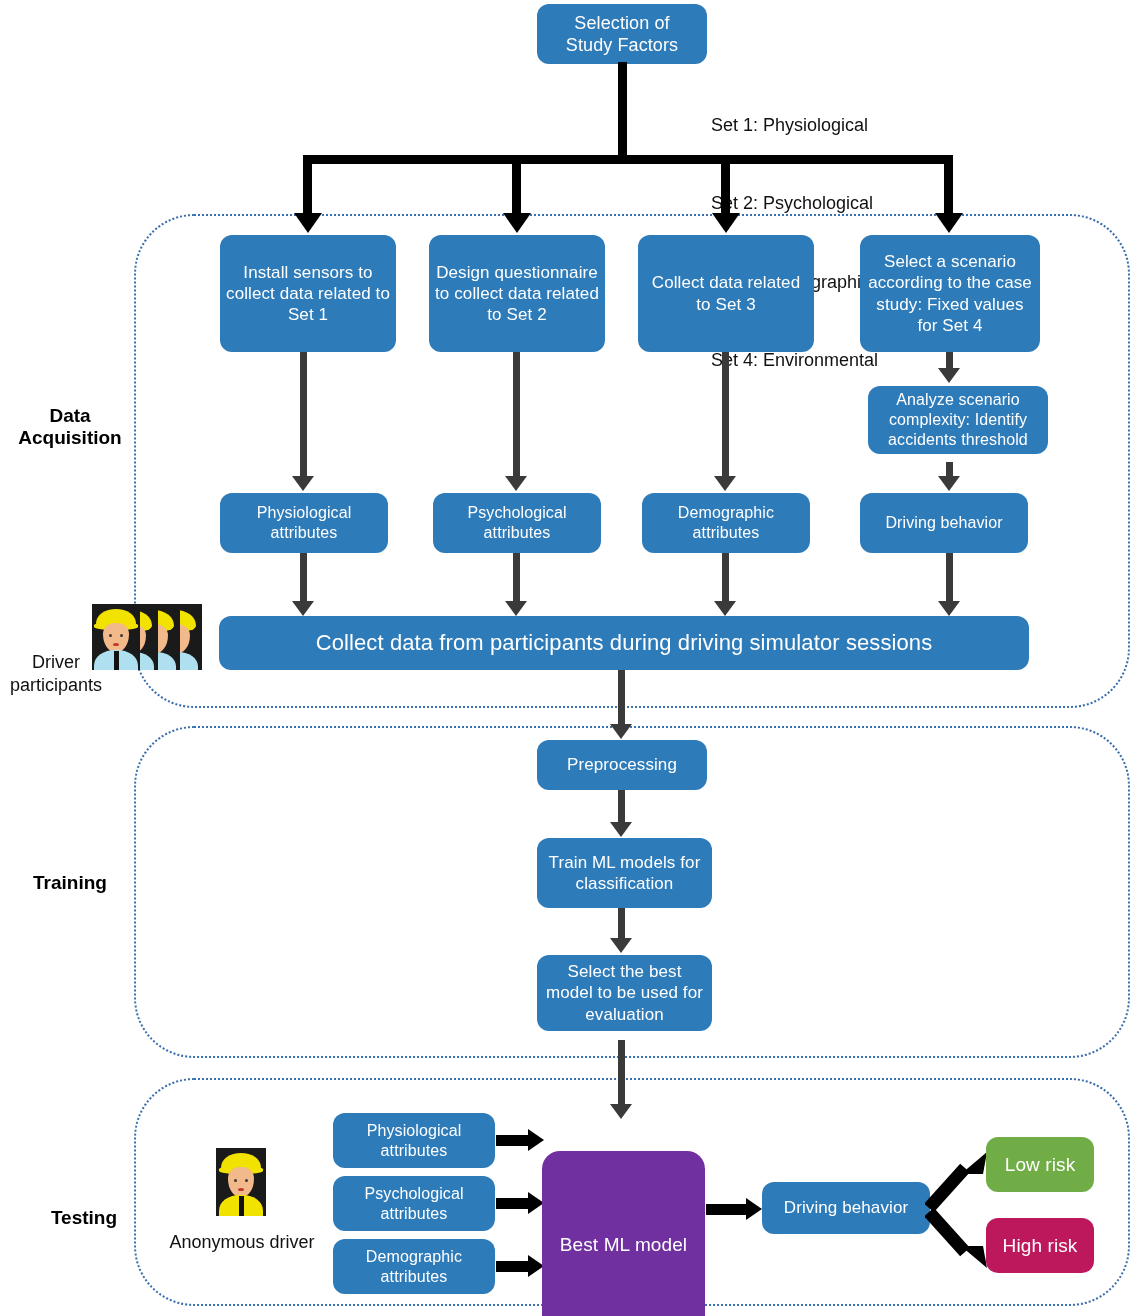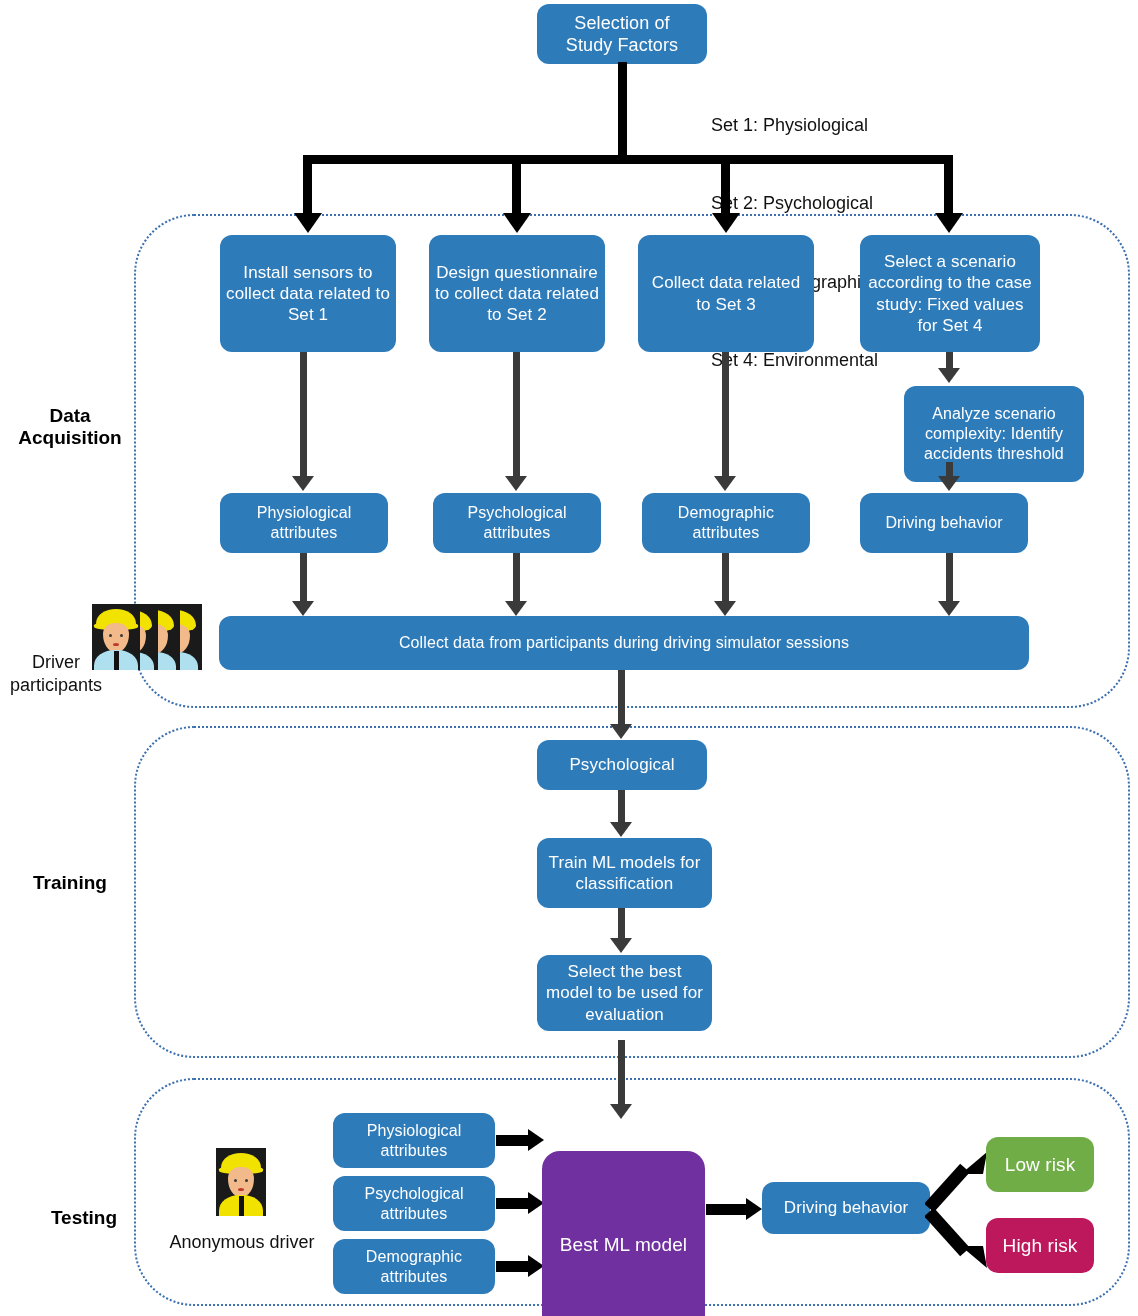--- a/index.html
+++ b/index.html
@@ -39,21 +39,21 @@
     line-height:1.24;
     padding:4px 6px;
     font-size:17px;
     letter-spacing:.1px;
   }
   .node.blue{background:#2E7BBA;}
   .node.purple{background:#7030A0;border-radius:18px;margin-top:41px;}
   .node.green{background:#70AD47;}
   .node.orange{background:#be185d;}
   .node.small{font-size:16px;}
-  .node.wide{font-size:16px;}
+  .node.wide{font-size:22px;}
 
   
   .vline{position:absolute;background:#3a3a3a;width:7px;}
   .vline.black{background:#000;width:9px;}
   .hline{position:absolute;background:#000;height:9px;}
   .arrowhead-down{
     position:absolute;width:0;height:0;
     border-left:11px solid transparent;
     border-right:11px solid transparent;
     border-top:15px solid #3a3a3a;
@@ -143,21 +143,21 @@
 
   <div class="node blue" style="left:429px;top:235px;width:176px;height:117px;">Design questionnaire to collect data related to Set 2</div>
 
   <div class="node blue" style="left:638px;top:235px;width:176px;height:117px;">Collect data related to Set 3</div>
 
   <div class="node blue" style="left:860px;top:235px;width:180px;height:117px;">Select a scenario according to the case study: Fixed values for Set 4</div>
 
   <div class="vline" style="left:946px;top:352px;height:20px;"></div>
   <div class="arrowhead-down" style="left:938px;top:368px;"></div>
 
-  <div class="node blue small" style="left:904px;top:386px;width:180px;height:96px;">Analyze scenario complexity: Identify accidents threshold</div>
+  <div class="node blue small" style="left:868px;top:386px;width:180px;height:68px;">Analyze scenario complexity: Identify accidents threshold</div>
 
   <div class="vline" style="left:300px;top:352px;height:128px;"></div>
   <div class="arrowhead-down" style="left:292px;top:476px;"></div>
 
   <div class="vline" style="left:513px;top:352px;height:128px;"></div>
   <div class="arrowhead-down" style="left:505px;top:476px;"></div>
 
   <div class="vline" style="left:722px;top:352px;height:128px;"></div>
   <div class="arrowhead-down" style="left:714px;top:476px;"></div>
 
@@ -216,21 +216,21 @@
     </div>
   </div>
   <div class="icon-caption" style="left:0px;top:651px;width:112px;">
     <div>Driver</div>
     <div>participants</div>
   </div>
 
   <div class="vline" style="left:618px;top:670px;height:58px;"></div>
   <div class="arrowhead-down" style="left:610px;top:724px;"></div>
 
-  <div class="node blue" style="left:537px;top:740px;width:170px;height:50px;">Psychological</div>
+  <div class="node blue" style="left:537px;top:740px;width:170px;height:50px;">Preprocessing</div>
 
   <div class="vline" style="left:618px;top:790px;height:36px;"></div>
   <div class="arrowhead-down" style="left:610px;top:822px;"></div>
 
   <div class="node blue" style="left:537px;top:838px;width:175px;height:70px;">Train ML models for classification</div>
 
   <div class="vline" style="left:618px;top:908px;height:34px;"></div>
   <div class="arrowhead-down" style="left:610px;top:938px;"></div>
 
   <div class="node blue" style="left:537px;top:955px;width:175px;height:76px;">Select the best model to be used for evaluation</div>

